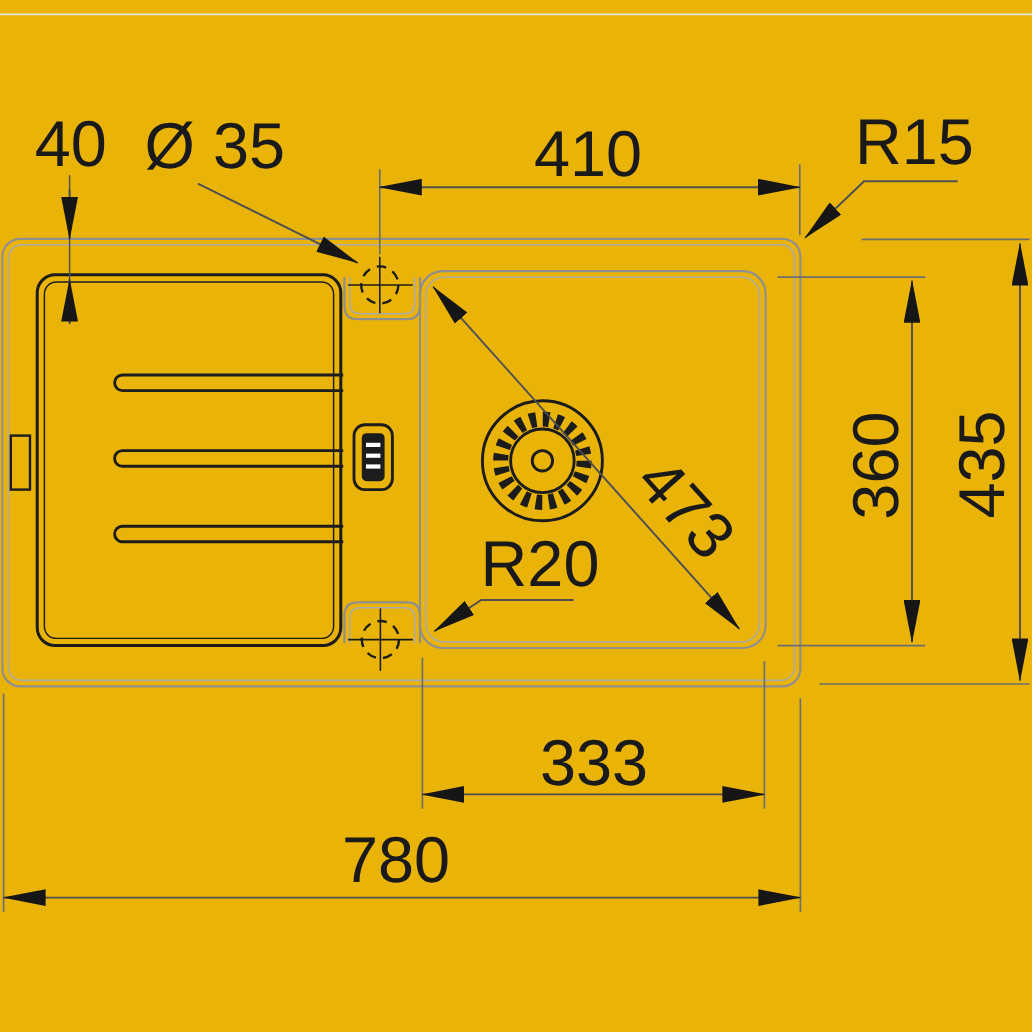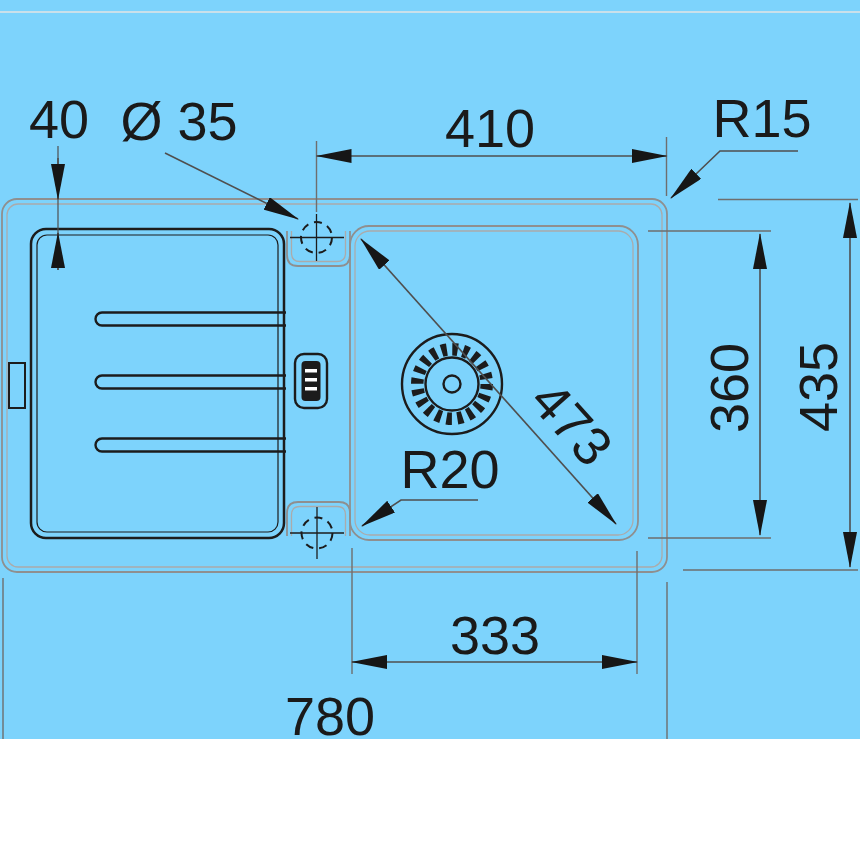--- a/index.html
+++ b/index.html
@@ -1,16 +1,16 @@
 <!DOCTYPE html>
 <html><head>
 <meta charset="utf-8">
 <style>
   html,body{margin:0;padding:0;background:#ffffff;}
-  #stage{position:relative;width:860px;height:739px;background:#7dd3fc;overflow:hidden;
+  #stage{position:relative;width:860px;height:860px;background:#eab308;overflow:hidden;
          font-family:"Liberation Sans", sans-serif;text-align:right;}
   svg{position:absolute;top:0;left:0;}
   text{font-family:"Liberation Sans", sans-serif;font-size:54px;fill:#1a1a1a;}
   .contour{stroke:#8f8f8f;stroke-width:1.8;fill:none;}
   .contour-echo{stroke:#ababab;stroke-width:1.3;fill:none;}
   .ink{stroke:#1c1c1c;fill:none;}
   .dimline{stroke:#4f4f4f;stroke-width:1.6;fill:none;}
   .extline{stroke:#6e6e6e;stroke-width:1.4;fill:none;}
   .thinline{stroke:#4f4f4f;stroke-width:1.2;fill:none;}
   .cross{stroke:#1c1c1c;stroke-width:1.3;fill:none;}

